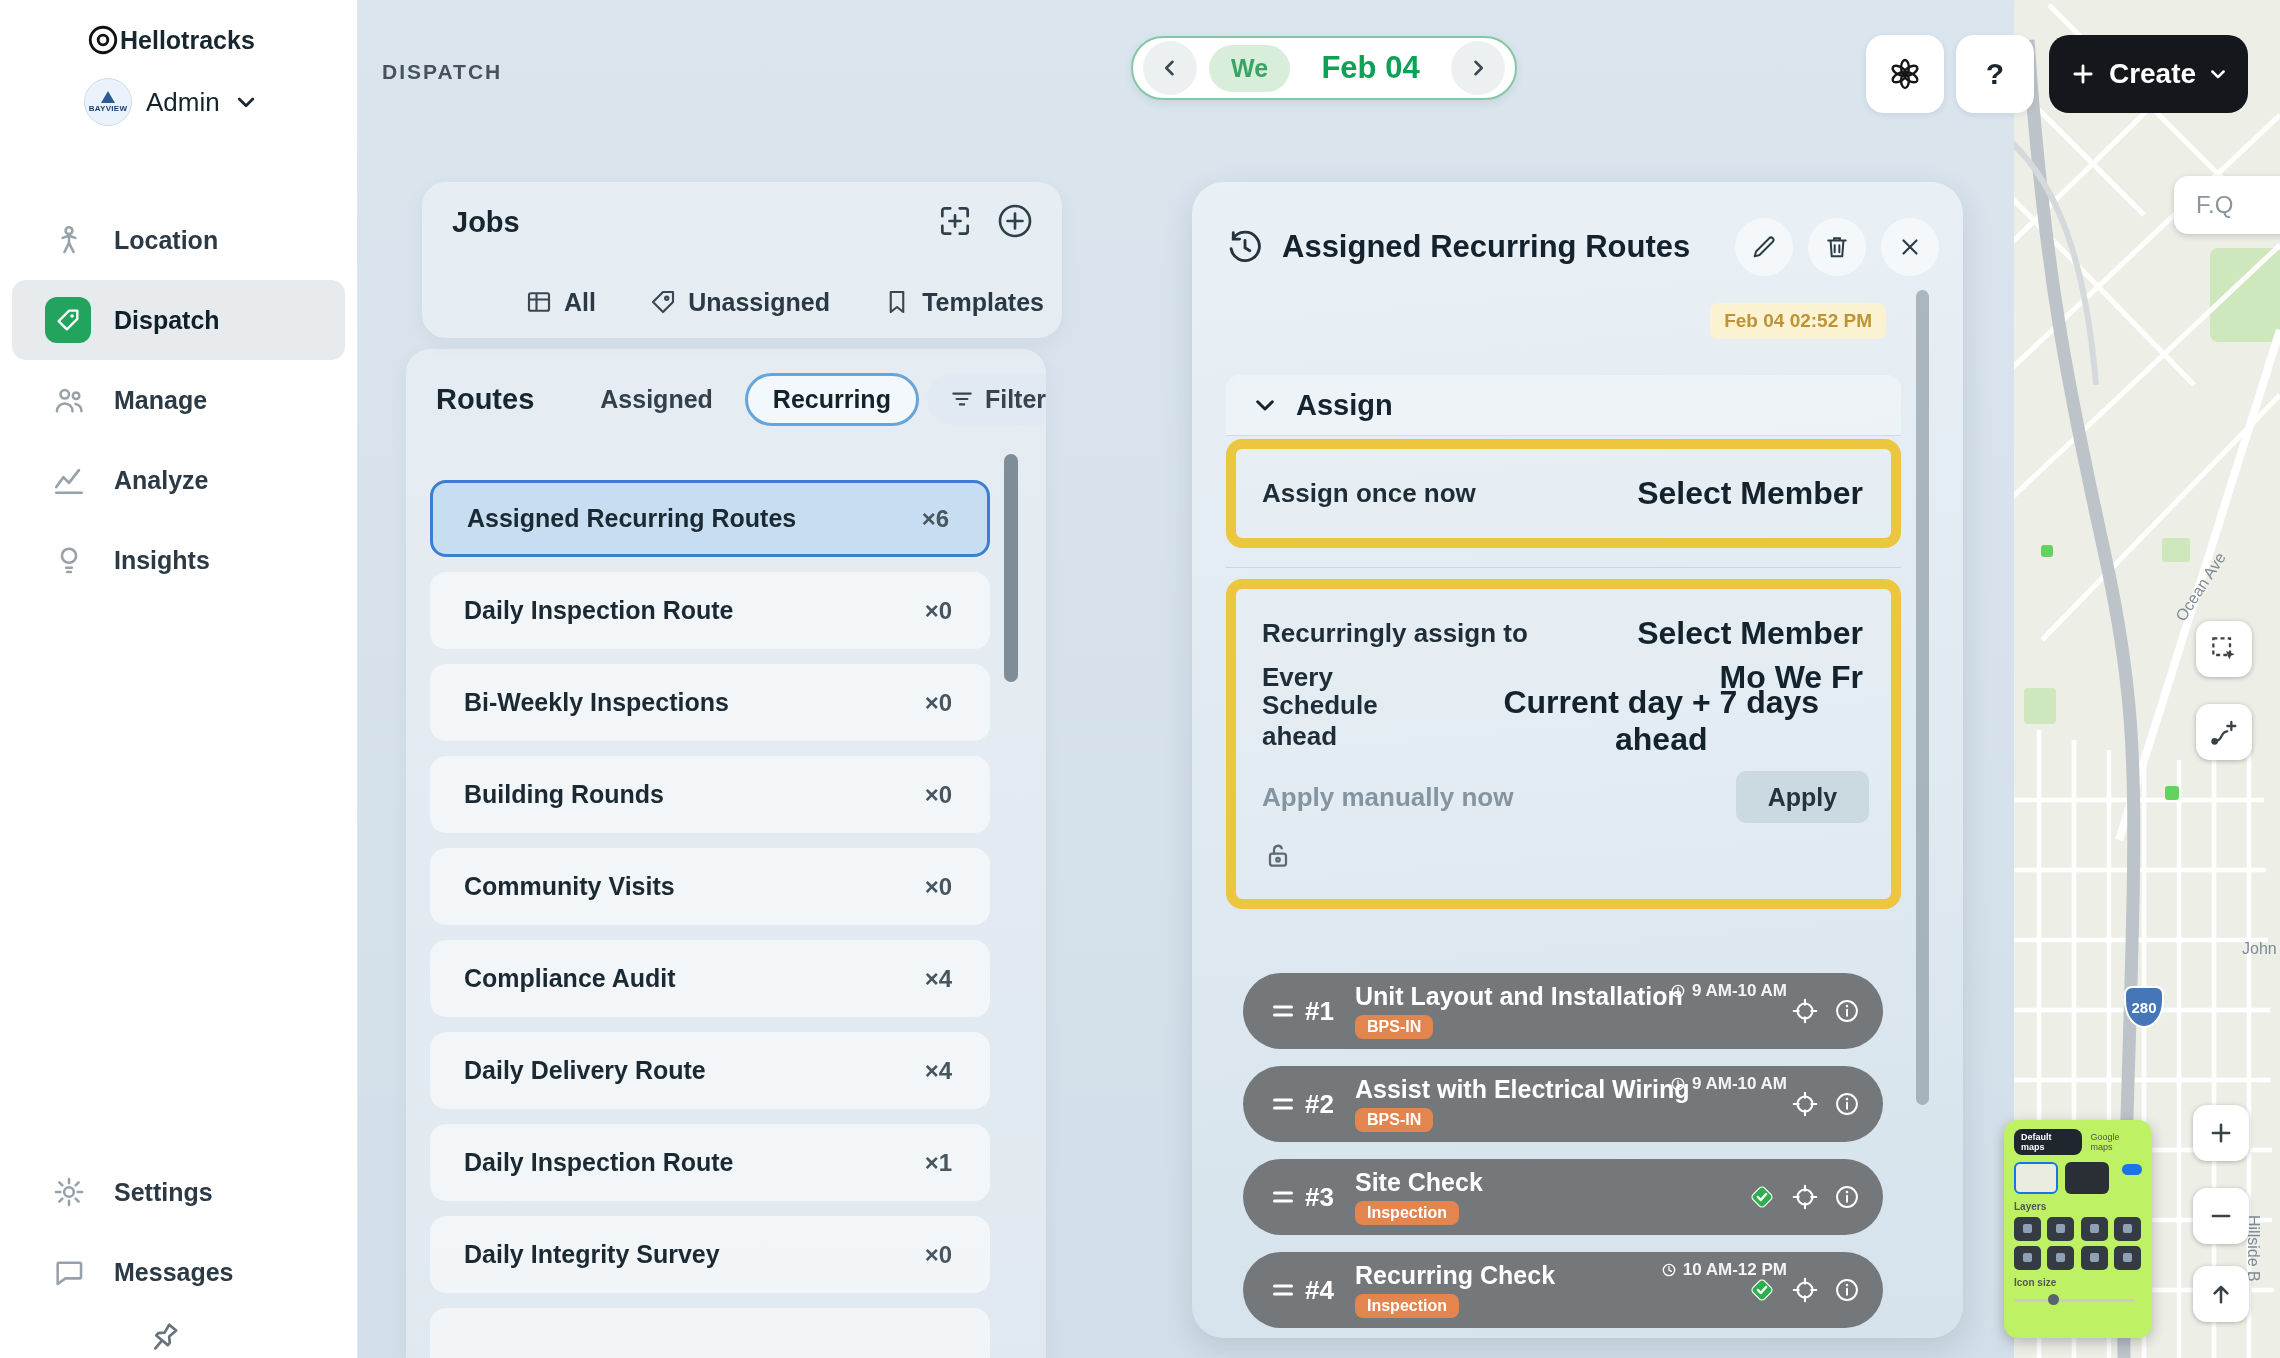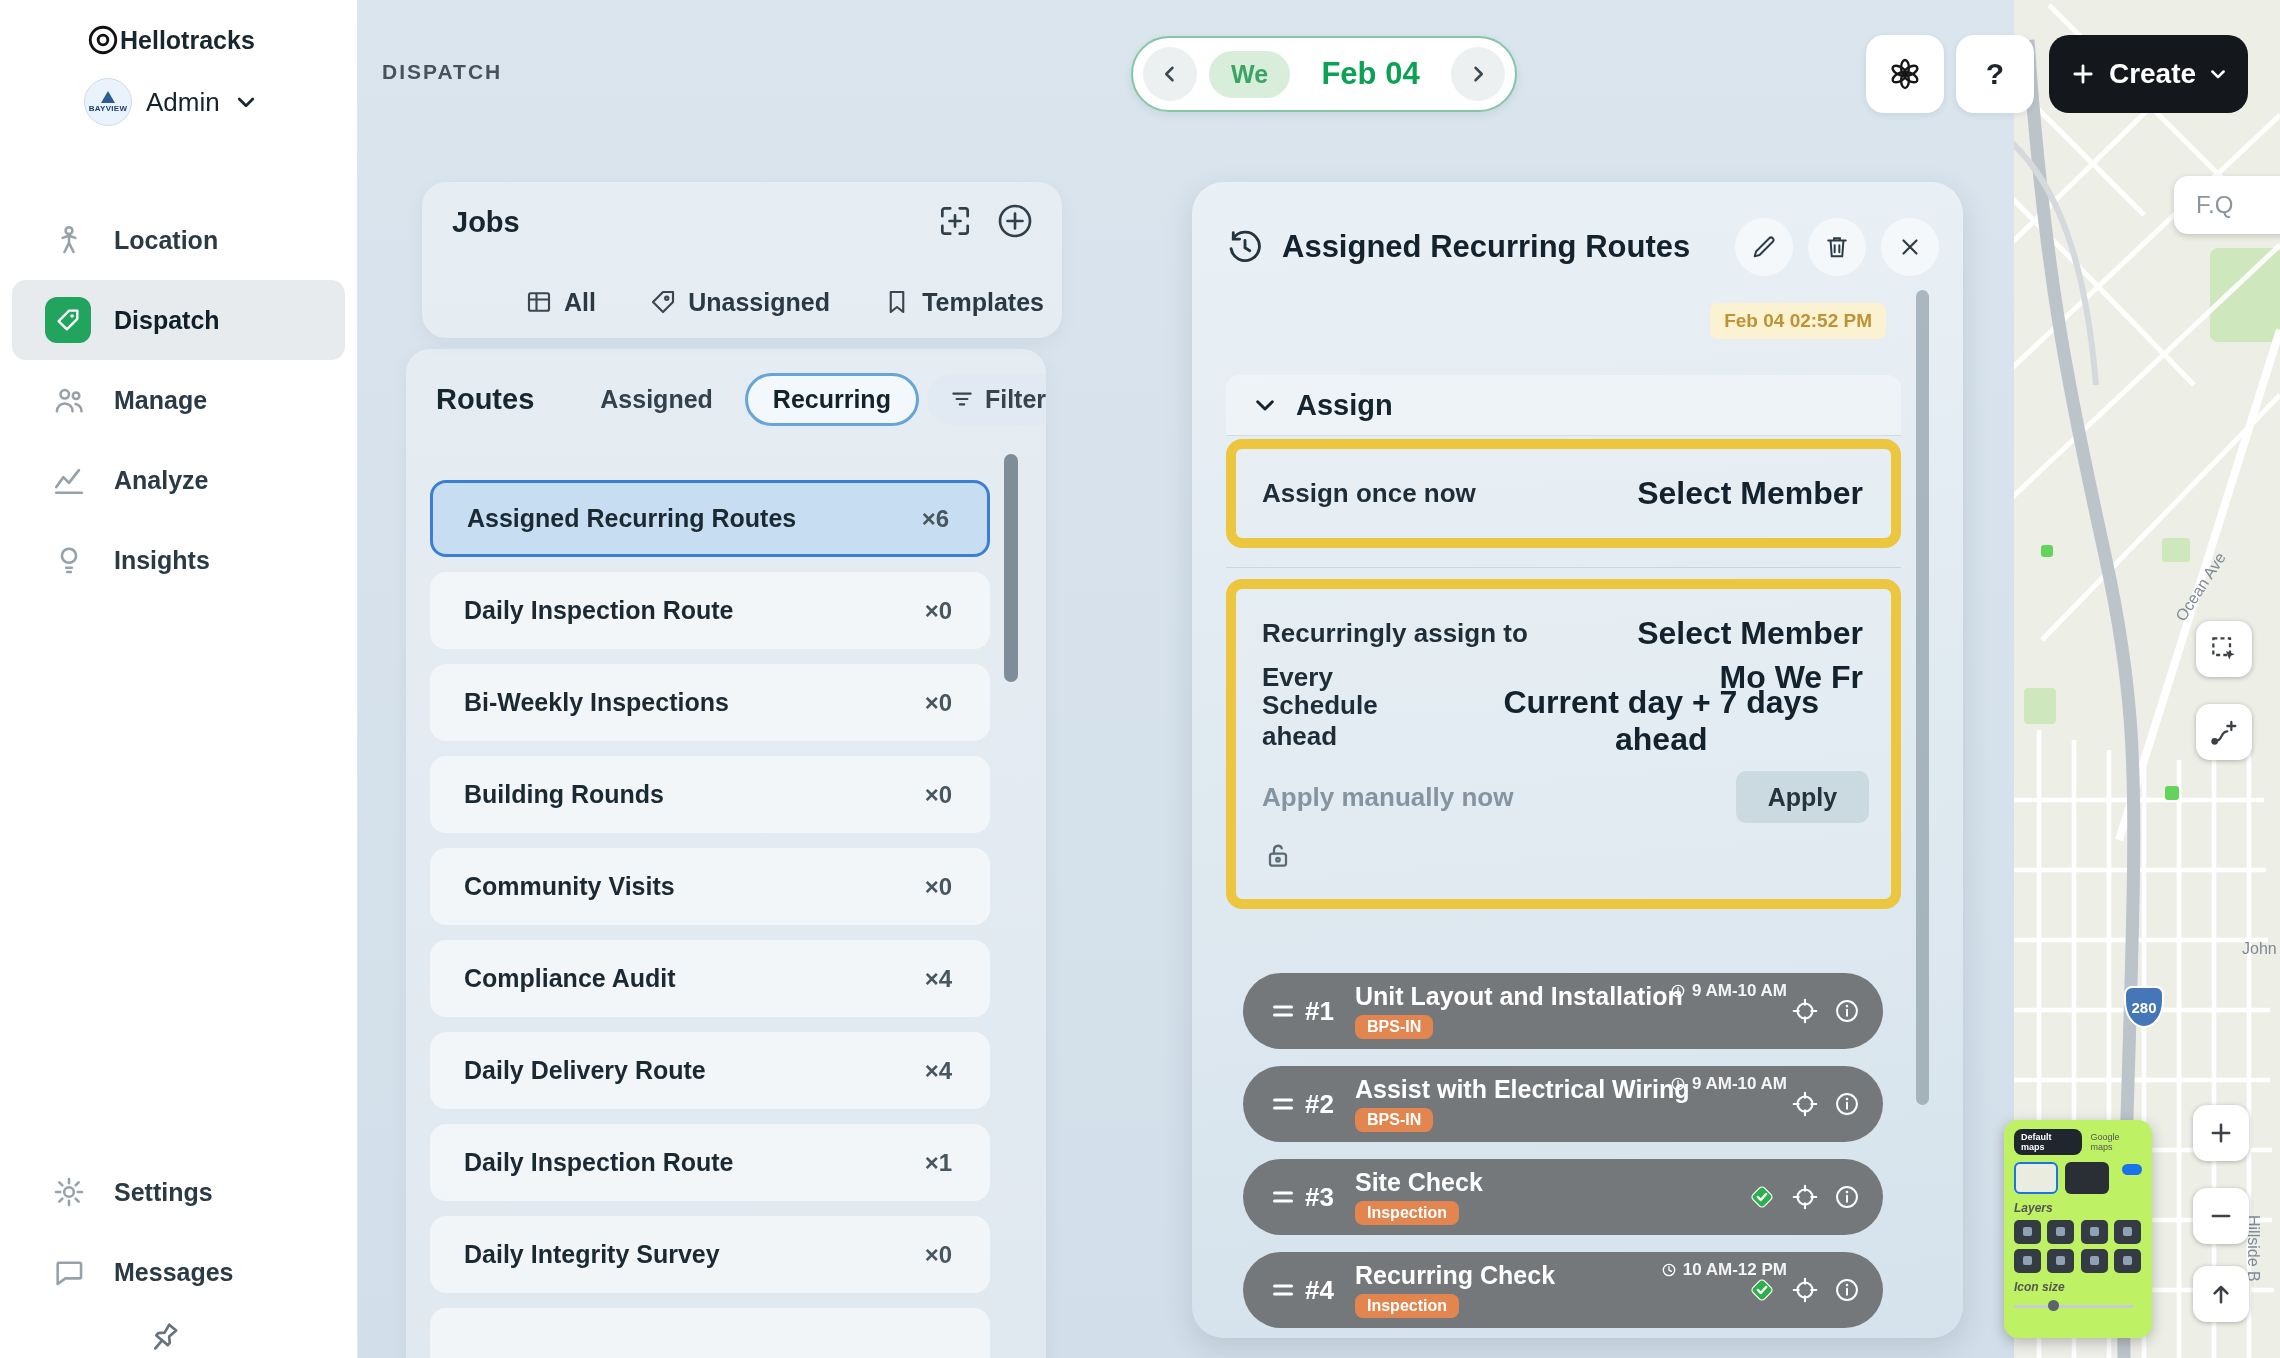--- a/index.html
+++ b/index.html
@@ -21,21 +21,21 @@
   .nav-item .nav-ic{width:38px;height:38px;color:#97a1a9;display:flex;align-items:center;justify-content:center;}
   .nav-label{font-size:25px;font-weight:600;color:#2c3a45;}
   .nav-item.active{background:#e8ebee;}
   .nav-item.active .nav-label{font-weight:700;color:#10202b;}
   .icbox-green{width:46px;height:46px;border-radius:12px;background:#22a45f;display:flex;align-items:center;justify-content:center;margin-left:-5px;margin-right:-3px;}
   .sidebar-bottom{position:absolute;left:12px;right:12px;top:1152px;}
   .pin-btn{position:absolute;left:146px;top:1320px;color:#67737d;cursor:pointer;}
 
   
   .page-title{position:absolute;left:382px;top:60px;font-size:21px;font-weight:700;letter-spacing:2px;color:#46525c;z-index:3;}
-  .date-nav{position:absolute;left:1131px;top:36px;width:386px;height:76px;background:#fff;border:2px solid #85c7a5;border-radius:40px;display:flex;align-items:center;padding:0 10px;z-index:3;box-shadow:0 3px 8px rgba(40,90,60,.10);}
+  .date-nav{position:absolute;left:1131px;top:36px;width:386px;height:64px;background:#fff;border:2px solid #85c7a5;border-radius:40px;display:flex;align-items:center;padding:0 10px;z-index:3;box-shadow:0 3px 8px rgba(40,90,60,.10);}
   .nav-circle{width:54px;height:54px;border-radius:50%;background:#edf0f1;display:flex;align-items:center;justify-content:center;color:#3c4852;border:none;cursor:pointer;flex:0 0 auto;padding:0;}
   .weekday-pill{background:#d8edda;color:#3aa467;font-weight:700;font-size:25px;padding:9px 22px;border-radius:28px;margin-left:12px;}
   .date-label{color:#0da156;font-weight:700;font-size:31px;flex:1;text-align:center;cursor:pointer;}
   .icon-btn{position:absolute;width:78px;height:78px;border-radius:18px;background:#fff;border:none;display:flex;align-items:center;justify-content:center;cursor:pointer;box-shadow:0 2px 6px rgba(40,60,80,.10);z-index:3;}
   .help-btn{font-size:30px;font-weight:600;color:#1c262e;font-family:"Liberation Sans", sans-serif;}
   .create-btn{position:absolute;left:2049px;top:35px;width:199px;height:78px;background:#14181c;border:none;border-radius:20px;color:#fff;display:flex;align-items:center;justify-content:center;gap:12px;font-size:28px;font-weight:600;cursor:pointer;z-index:3;font-family:"Liberation Sans", sans-serif;}
 
   
   .jobs-panel{position:absolute;left:422px;top:182px;width:640px;height:156px;background:rgba(255,255,255,.34);border-radius:24px;z-index:2;box-shadow:0 6px 18px rgba(50,70,90,.06);}
   .jobs-title{position:absolute;left:30px;top:24px;font-size:29px;font-weight:700;color:#17262f;}
@@ -102,21 +102,21 @@
   .map-btn{position:absolute;width:56px;height:56px;background:#fff;border:none;border-radius:14px;box-shadow:0 1px 5px rgba(0,0,0,.28);display:flex;align-items:center;justify-content:center;cursor:pointer;color:#3a4247;}
   .shield{position:absolute;left:110px;top:986px;width:40px;height:42px;background:#4577b8;border-radius:8px 8px 50% 50% / 8px 8px 65% 65%;display:flex;align-items:center;justify-content:center;color:#fff;font-size:15px;font-weight:700;border:2px solid #fff;}
   .layers-panel{position:absolute;left:2004px;top:1120px;width:148px;height:218px;background:#bef264;border-radius:14px;box-shadow:0 4px 14px rgba(0,0,0,.25);padding:9px 10px;z-index:8;}
   .lm-row1{display:flex;align-items:center;gap:8px;}
   .lm-badge{background:#20262e;color:#fff;border-radius:8px;padding:3px 7px;font-size:9px;font-weight:600;}
   .lm-text{font-size:9px;color:#555;}
   .lm-thumbs{display:flex;gap:7px;margin-top:7px;align-items:flex-start;}
   .lm-thumb1{width:44px;height:32px;background:#e9ecdf;border:2px solid #1a73e8;border-radius:6px;}
   .lm-thumb2{width:44px;height:32px;background:#2a2f35;border-radius:6px;}
   .lm-toggle{width:20px;height:11px;background:#1a73e8;border-radius:6px;margin-left:auto;margin-top:2px;}
-  .lm-sec{font-size:12px;color:#555;margin-top:7px;font-weight:600;font-style:italic;}
+  .lm-sec{font-size:10px;color:#555;margin-top:7px;font-weight:600;}
   .lm-grid{display:grid;grid-template-columns:repeat(4,1fr);gap:5px;margin-top:5px;}
   .lm-cell{width:27px;height:24px;background:#343b42;border-radius:5px;position:relative;cursor:pointer;}
   .lm-cell::after{content:"";position:absolute;left:9px;top:7px;width:9px;height:9px;border-radius:2px;background:#8fa2b5;}
   .lm-slider{margin-top:6px;height:12px;position:relative;}
   .lm-slider .track{position:absolute;left:0;right:8px;top:5px;height:3px;background:#c8ccd0;border-radius:2px;}
   .lm-slider .knob{position:absolute;left:34px;top:0;width:11px;height:11px;border-radius:50%;background:#5a646c;cursor:pointer;}
 </style>
 </head>
 <body>
 

